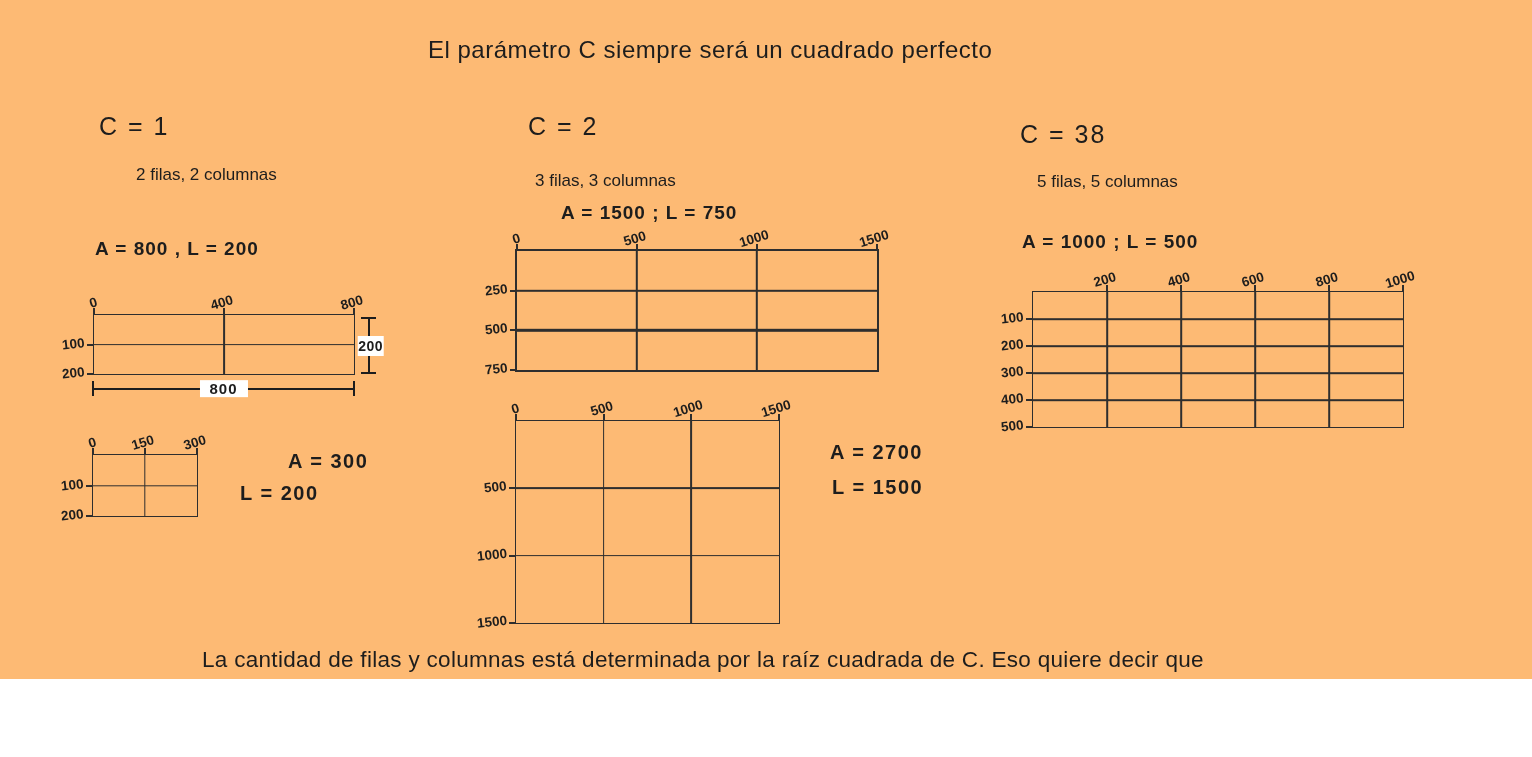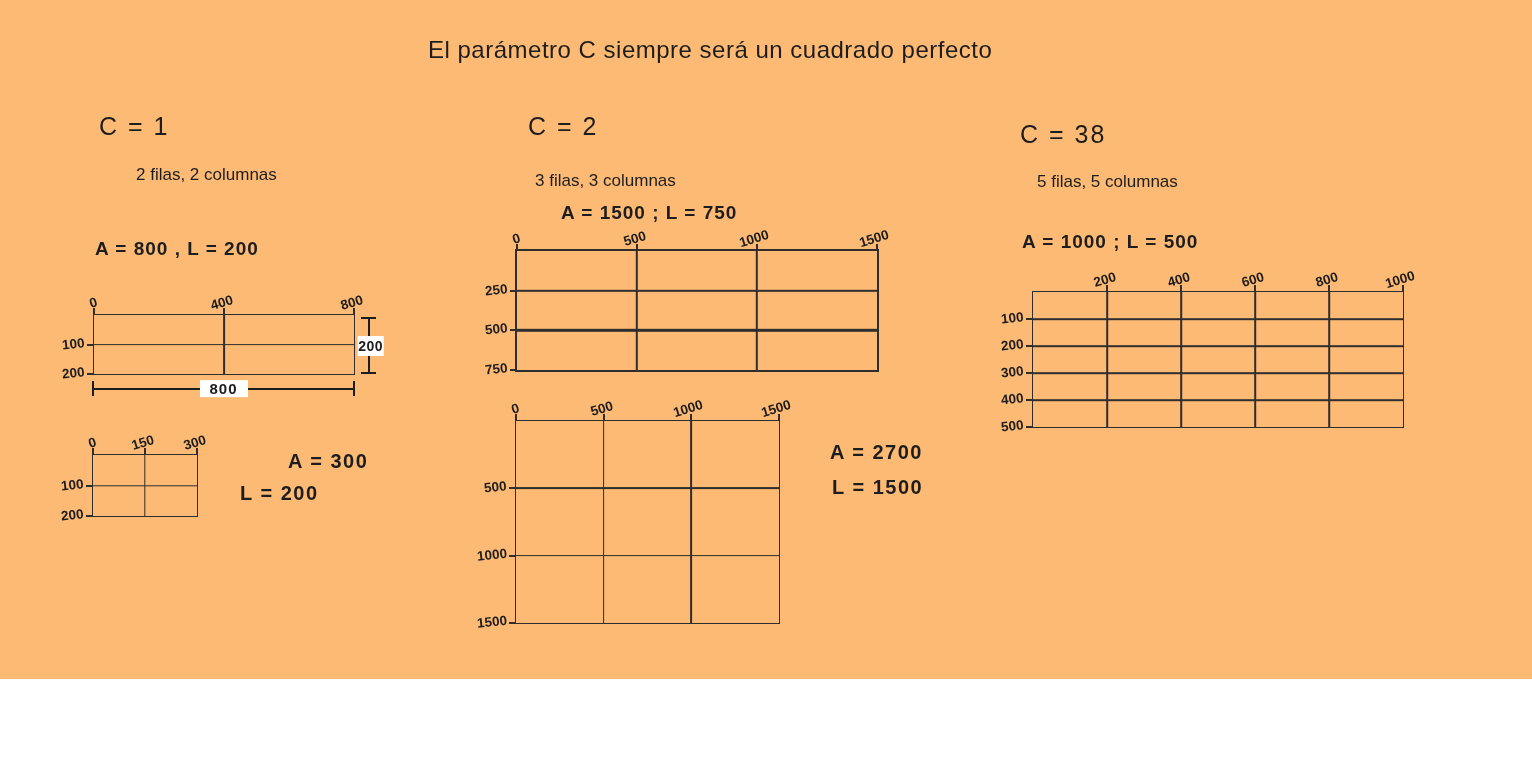--- a/index.html
+++ b/index.html
@@ -177,15 +177,16 @@
       <div class="ytick" style="top: 40%;">200</div>
       <div class="ytickmark" style="top: 60%;"></div>
       <div class="ytick" style="top: 60%;">300</div>
       <div class="ytickmark" style="top: 80%;"></div>
       <div class="ytick" style="top: 80%;">400</div>
       <div class="ytickmark" style="top: 100%;"></div>
       <div class="ytick" style="top: 100%;">500</div>
     </div>
 
   <div class="footer" style="left:202px; top:646px;">
+    <div>La cantidad de filas y columnas está determinada por la raíz cuadrada de C. Eso quiere decir que</div>
   </div>
 
 </div>
 
 </body></html>

